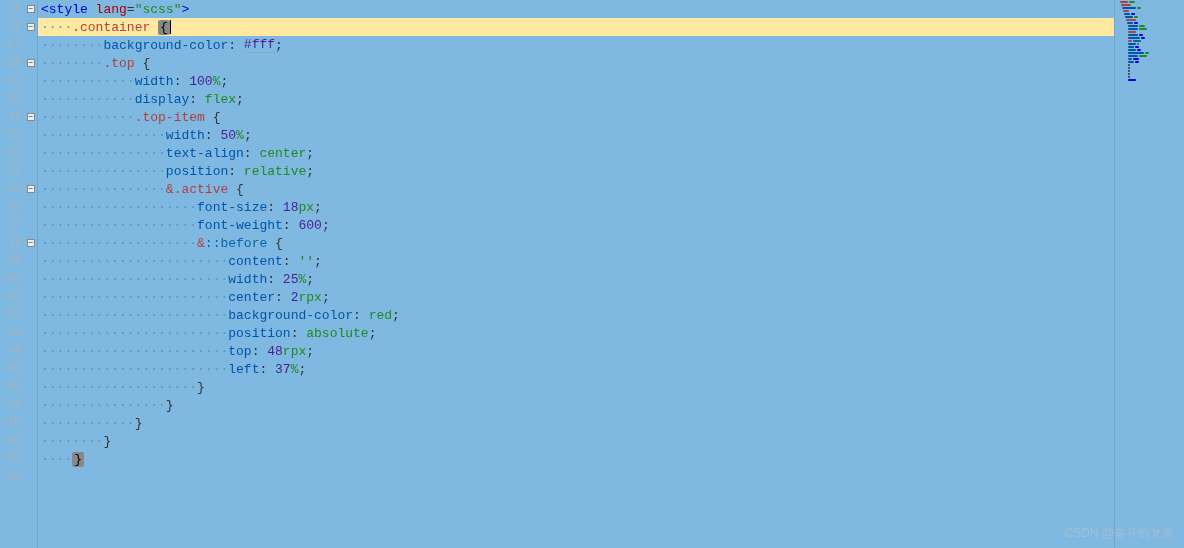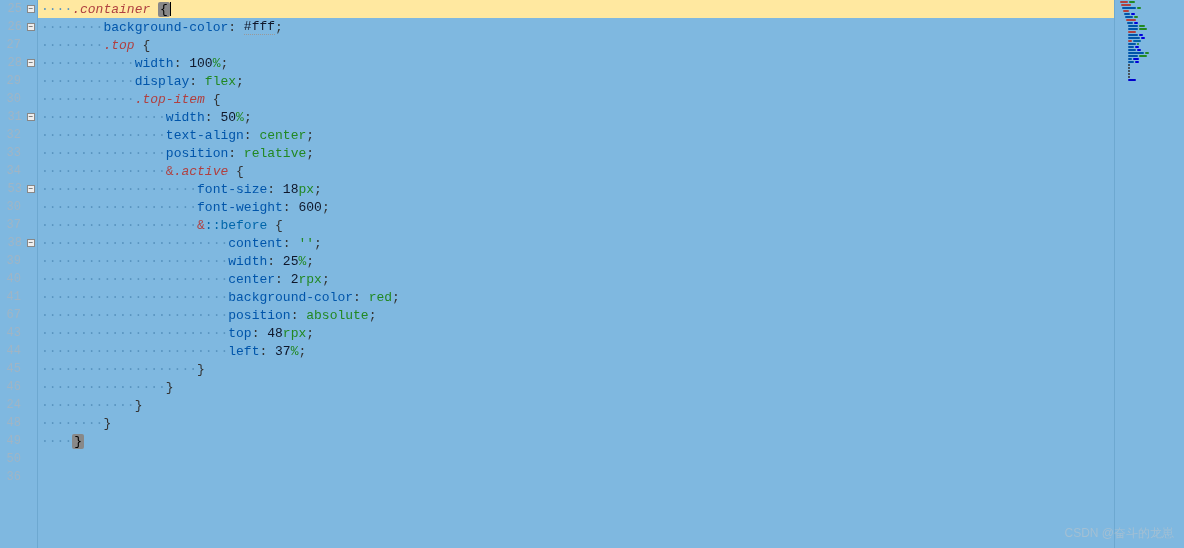--- a/index.html
+++ b/index.html
@@ -60,24 +60,24 @@
   }
   .code-line.highlight {
     background: #ffe8a0;
   }
   .guide {
     color: #5a95c0;
   }
   .tag { color: #0000cc; }
   .attr { color: #aa0000; }
   .str { color: #228822; }
-  .selcls { color: #b04040; font-style: italic; }
+  .selcls { color: #b04040; }
   .prop { color: #0055aa; }
   .val { color: #228822; }
-  .num-val { color: #0f172a; text-align: right; }
+  .num-val { color: #4c1d95; text-align: right; }
   .unit { color: #228822; }
   .punct { color: #333; }
   .brace { color: #333; }
   .amp { color: #b04040; }
   .pseudo { color: #0066aa; }
   .bracehl {
     background: #888;
     border-radius: 2px;
     padding: 0 2px;
   }
@@ -224,20 +224,21 @@
       <div class="gutter-line">
         <span class="num">50</span>
         <span style="width: 10px; display: inline-block;"></span>
       </div>
       <div class="gutter-line">
         <span class="num">36</span>
         <span style="width: 10px; display: inline-block;"></span>
       </div>
     </div>
   <div class="code" id="code">
+      <div class="code-line"><span class="tag">&lt;style </span><span class="attr">lang</span><span class="punct">=</span><span class="str">"scss"</span><span class="tag">&gt;</span></div>
       <div class="code-line highlight"><span class="guide">····</span><span class="selcls">.container </span><span class="bracehl">{</span><span class="cursor"></span></div>
       <div class="code-line"><span class="guide">········</span><span class="prop">background-color</span><span class="punct">: </span><span class="num-val underline">#fff</span><span class="punct">;</span></div>
       <div class="code-line"><span class="guide">········</span><span class="selcls">.top </span><span class="brace">{</span></div>
       <div class="code-line"><span class="guide">············</span><span class="prop">width</span><span class="punct">: </span><span class="num-val">100</span><span class="unit">%</span><span class="punct">;</span></div>
       <div class="code-line"><span class="guide">············</span><span class="prop">display</span><span class="punct">: </span><span class="val">flex</span><span class="punct">;</span></div>
       <div class="code-line"><span class="guide">············</span><span class="selcls">.top-item </span><span class="brace">{</span></div>
       <div class="code-line"><span class="guide">················</span><span class="prop">width</span><span class="punct">: </span><span class="num-val">50</span><span class="unit">%</span><span class="punct">;</span></div>
       <div class="code-line"><span class="guide">················</span><span class="prop">text-align</span><span class="punct">: </span><span class="val">center</span><span class="punct">;</span></div>
       <div class="code-line"><span class="guide">················</span><span class="prop">position</span><span class="punct">: </span><span class="val">relative</span><span class="punct">;</span></div>
       <div class="code-line"><span class="guide">················</span><span class="amp">&amp;</span><span class="selcls">.active </span><span class="brace">{</span></div>

